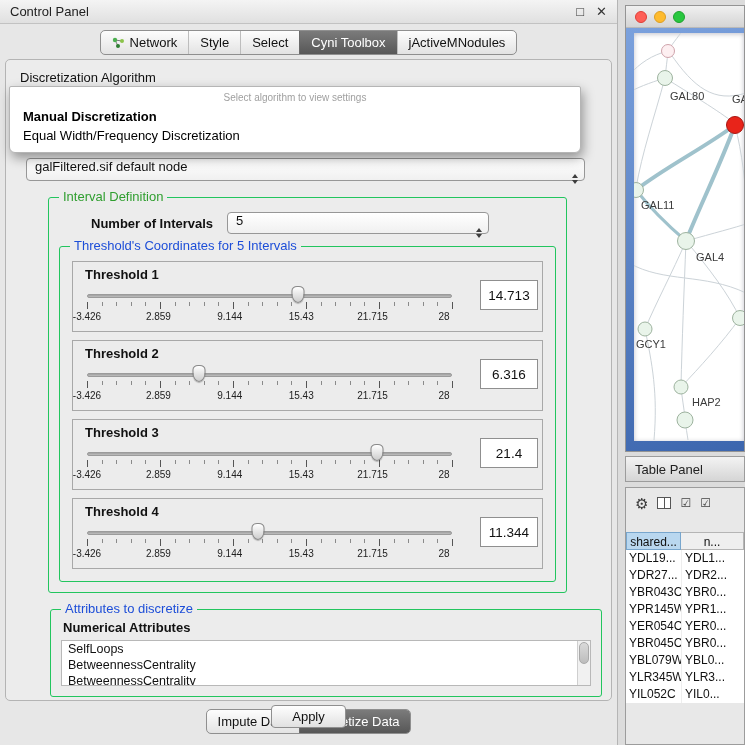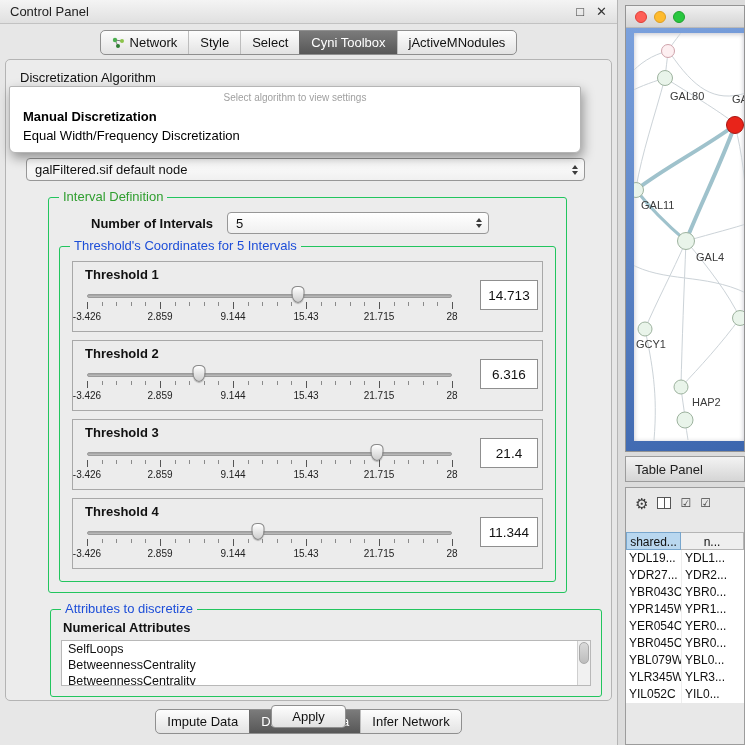--- a/index.html
+++ b/index.html
@@ -20,22 +20,22 @@
             background:linear-gradient(#fdfdfd,#e3e3e3); font-size:13px; }
   .tab { padding:4px 11px; border-left:1px solid #bdbdbd; display:flex; gap:5px; align-items:center; color:#111; white-space:nowrap; }
   .tab:first-child { border-left:none; }
   .tab.selected { background:linear-gradient(#7b7b7b,#575757); color:#fff; border-left-color:#6a6a6a; }
 
   .mainbox { margin:4px 5px 0; height:642px; border:1px solid #b4b4b4; border-radius:5px;
              background:#ececec; position:relative; }
 
   .algo { padding:10px 14px 0 14px; }
   .algo-label { font-size:13px; color:#111; }
-  .combo { display:flex; align-items:center; background:linear-gradient(#ffffff,#f0f0f0);
-           border:1px solid #979797; border-radius:4px; font-size:13px; padding-left:8px; }
+  .combo { display:flex; background:linear-gradient(#ffffff,#f0f0f0);
+           border:1px solid #979797; border-radius:4px; font-size:13px; padding-left:8px;flex-direction:column; }
   .algo-combo { margin:6px 16px 0 0; height:24px; }
   .combo-arrows { margin-left:auto; margin-right:6px; display:flex; flex-direction:column; gap:2px; }
   .combo-arrows i { display:block; width:0; height:0; border-left:3.5px solid transparent; border-right:3.5px solid transparent; }
   .combo-arrows .up { border-bottom:4px solid #3c3c3c; }
   .combo-arrows .down { border-top:4px solid #3c3c3c; }
 
   .popup { position:absolute; left:3px; top:26px; width:572px; z-index:40; background:#fff;
            border:1px solid #b5b5b5; border-radius:2px 2px 6px 6px; padding:3px 0 7px;
            box-shadow:2px 5px 12px rgba(0,0,0,.38); }
   .popup-prompt { text-align:center; color:#a0a0a0; font-size:10px; padding:2px 0 4px; }
@@ -63,21 +63,21 @@
   .t-label { grid-column:1; font-weight:bold; font-size:13px; }
   .slider { grid-column:1; position:relative; height:38px; margin-right:10px; }
   .track { position:absolute; left:2px; right:2px; top:9px; height:4px; background:#c4c4c4;
            border:1px solid #9b9b9b; border-radius:2px; box-shadow:inset 0 1px 2px rgba(0,0,0,.2); }
   .thumb { position:absolute; top:1px; width:13px; height:17px; transform:translateX(-50%);
            background:linear-gradient(#ffffff,#cdcdcd); border:1px solid #8a8a8a;
            border-radius:6px 6px 7px 7px / 5px 5px 10px 10px; box-shadow:0 1px 1px rgba(0,0,0,.25); z-index:2; }
   .ticks { position:absolute; left:2px; right:2px; top:17px; height:8px; }
   .tick { display:block; position:absolute; width:1px; height:4px; background:#8a8a8a; }
   .tick.major { height:7px; background:#555; }
-  .tick-labels { position:absolute; left:2px; right:2px; top:26px; height:11px; font-size:10px; color:#222; }
+  .tick-labels { position:absolute; left:2px; right:10px; top:26px; height:11px; font-size:10px; color:#222; }
   .tick-labels span { position:absolute; transform:translateX(-50%); white-space:nowrap; }
   .value-box { grid-column:2; grid-row:1/3; align-self:center; justify-self:end; width:58px; height:30px;
                background:#fff; border:1px solid #8f8f8f; display:flex; align-items:center; justify-content:center; font-size:13.5px; }
 
   .attrs-group { margin:16px 9px 0 44px; padding:10px 0 10px; }
   .attrs-label { margin:0 0 5px 12px; font-weight:bold; font-size:13px; }
   .listbox { margin:0 10px; height:46px; background:#fff; border:1px solid #b8b8b8; position:relative; overflow:hidden; }
   .list-item { font-size:12.5px; line-height:16px; padding-left:6px; }
   .list-scrollbar { position:absolute; top:0; right:0; bottom:0; width:13px; background:#f1f1f1; border-left:1px solid #cfcfcf; }
   .list-thumb { position:absolute; top:1px; left:1px; width:10px; height:22px;
@@ -411,23 +411,20 @@
   </div>
 
   <nav class="tabrow bottom">
     <div class="tabbar">
       <div class="tab">
           <span>Impute Data</span>
         </div>
       <div class="tab selected">
           <span>Discretize Data</span>
         </div>
-      <div class="tab">
-          <span>Infer Network</span>
-        </div>
     </div>
   </nav>
 </section>
 
 <section class="net-window">
   <header class="net-titlebar">
     <span class="light red"></span>
     <span class="light yellow"></span>
     <span class="light green"></span>
   </header>

